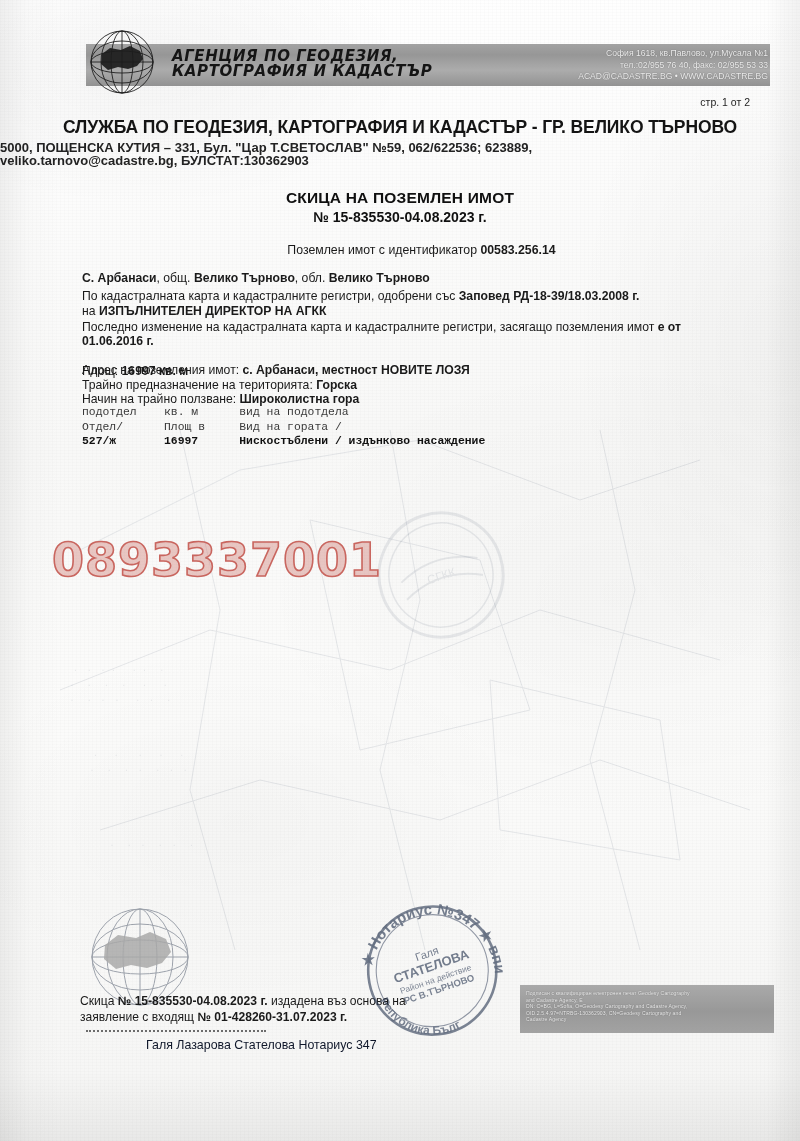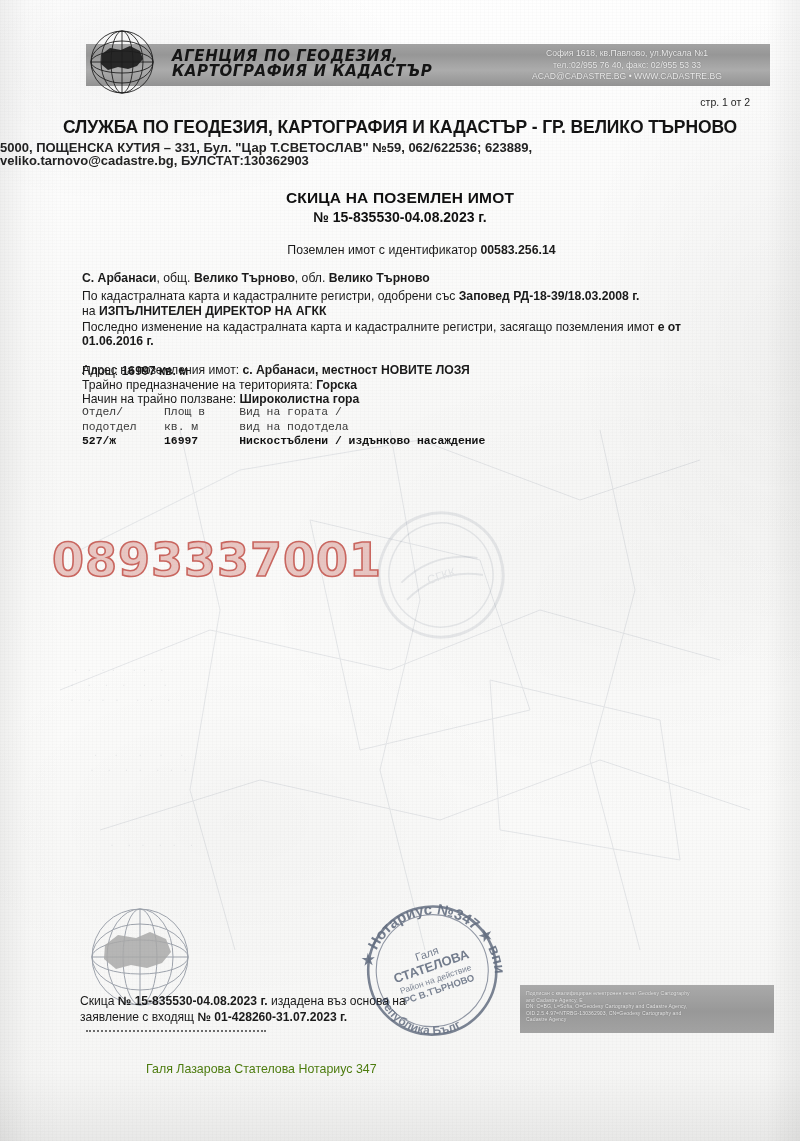--- a/index.html
+++ b/index.html
@@ -81,23 +81,23 @@
     font-size: 15px;
     font-weight: bold;
     font-style: italic;
     letter-spacing: 0.6px;
     line-height: 15px;
     color: #151515;
     text-transform: uppercase;
   }
   #agency-contact {
     position: absolute;
-    right: 43px; top: 48px;
+    right: 32px; top: 48px;
     width: 260px;
-    text-align: center;
+    text-align: right;
     font-size: 8.6px;
     line-height: 11.6px;
     color: #efefef;
     text-shadow: 0 0 1px rgba(0,0,0,0.45);
   }
   #page-indicator {
     position: absolute;
     right: 50px; top: 96px;
     font-size: 10.5px;
     color: #1f1f1f;
@@ -238,22 +238,21 @@
     position: absolute;
     left: 86px; top: 1030px;
     width: 180px;
     border-top: 2px dotted #4a4a4a;
     opacity: 0.8;
   }
   #notary-name {
     position: absolute;
     left: 146px; top: 1038px;
     font-size: 12.4px;
-    color: #4d7c0f;
-    margin-top: 24px;
+    color: #0f172a;
   }
 
   
   #notary-stamp {
     position: absolute;
     left: 352px; top: 898px;
     width: 172px; height: 140px;
     opacity: 0.72;
     transform: rotate(-6deg);
   }
@@ -395,21 +394,21 @@
   </div>
 
   <div class="body-line" id="line-purpose">
     <span>Трайно предназначение на територията: </span><b>Горска</b>
   </div>
 
   <div class="body-line" id="line-usage">
     <span>Начин на трайно ползване: </span><b>Широколистна гора</b>
   </div>
 
-  <div id="forest-table"><div class="hdr">Отдел/      Площ в     Вид на гората /</div><div class="hdr">подотдел    кв. м      вид на подотдела</div><div class="datarow">527/ж       16997      Нискостъблени / издънково насаждение</div></div>
+  <div id="forest-table"><div class="hdr">подотдел    кв. м      вид на подотдела</div><div class="hdr">Отдел/      Площ в     Вид на гората /</div><div class="datarow">527/ж       16997      Нискостъблени / издънково насаждение</div></div>
 
   <div id="phone-watermark">0893337001</div>
 
   <svg id="logo-bottom" viewBox="0 0 140 105">
     <g stroke="#555f70" stroke-width="1" fill="none">
       <circle cx="70" cy="52" r="48"></circle>
       <ellipse cx="70" cy="52" rx="48" ry="17"></ellipse>
       <ellipse cx="70" cy="52" rx="48" ry="33"></ellipse>
       <ellipse cx="70" cy="52" rx="17" ry="48"></ellipse>
       <ellipse cx="70" cy="52" rx="33" ry="48"></ellipse>

